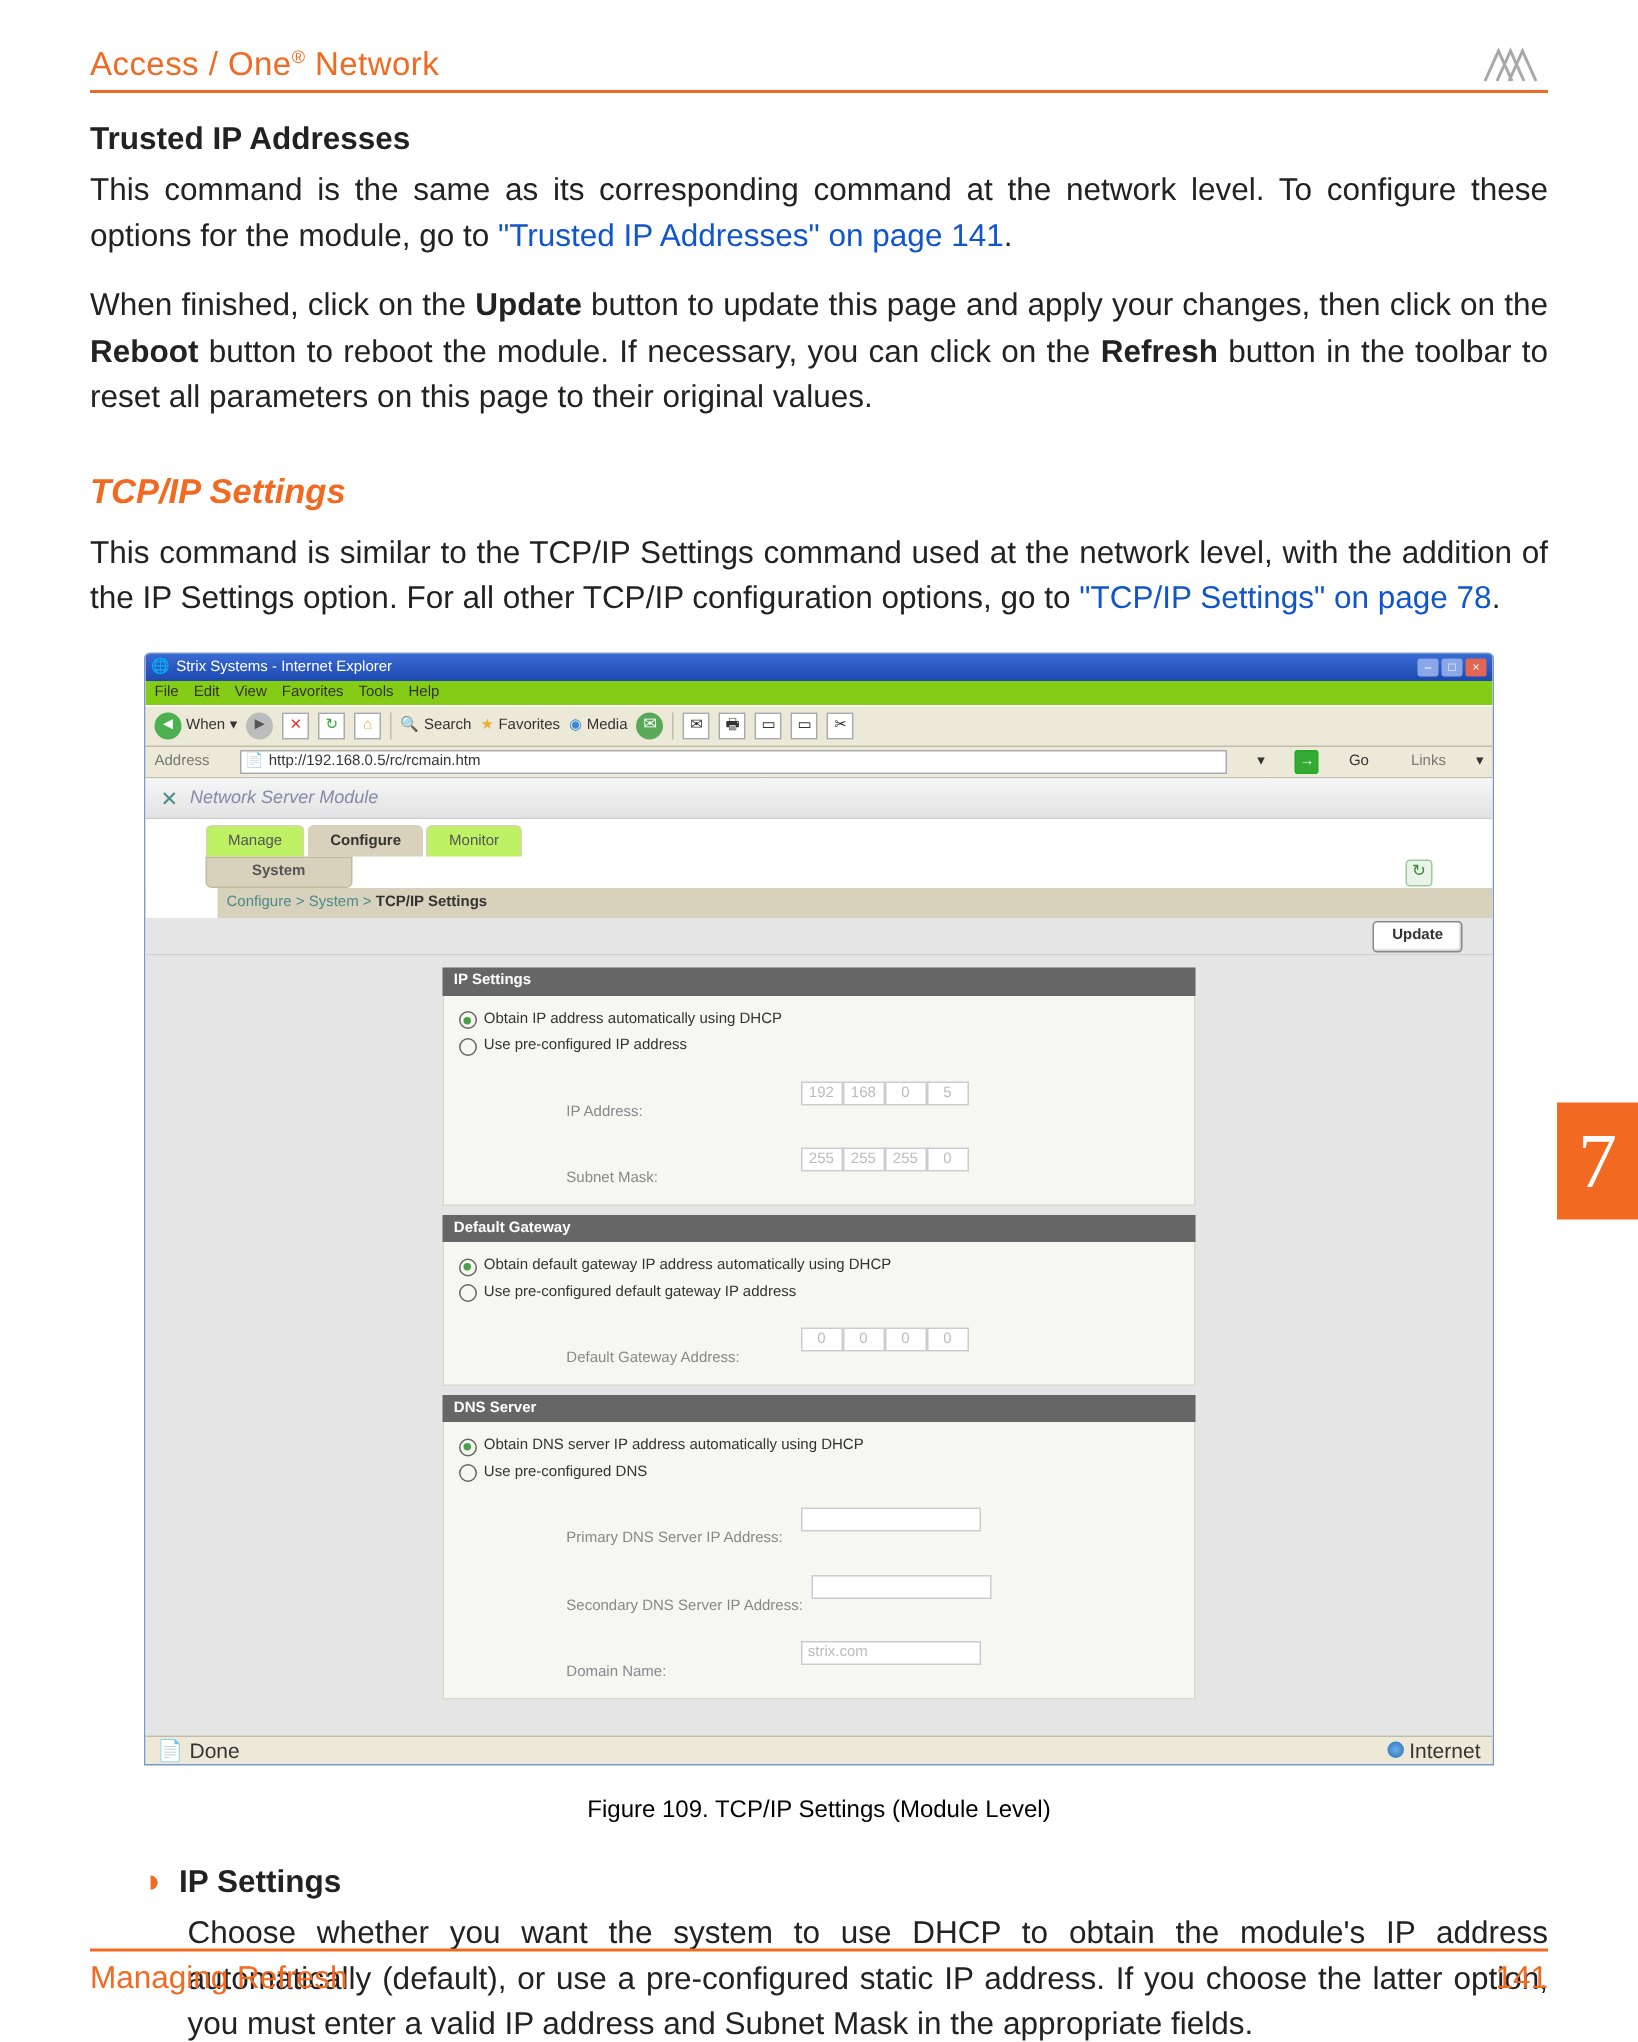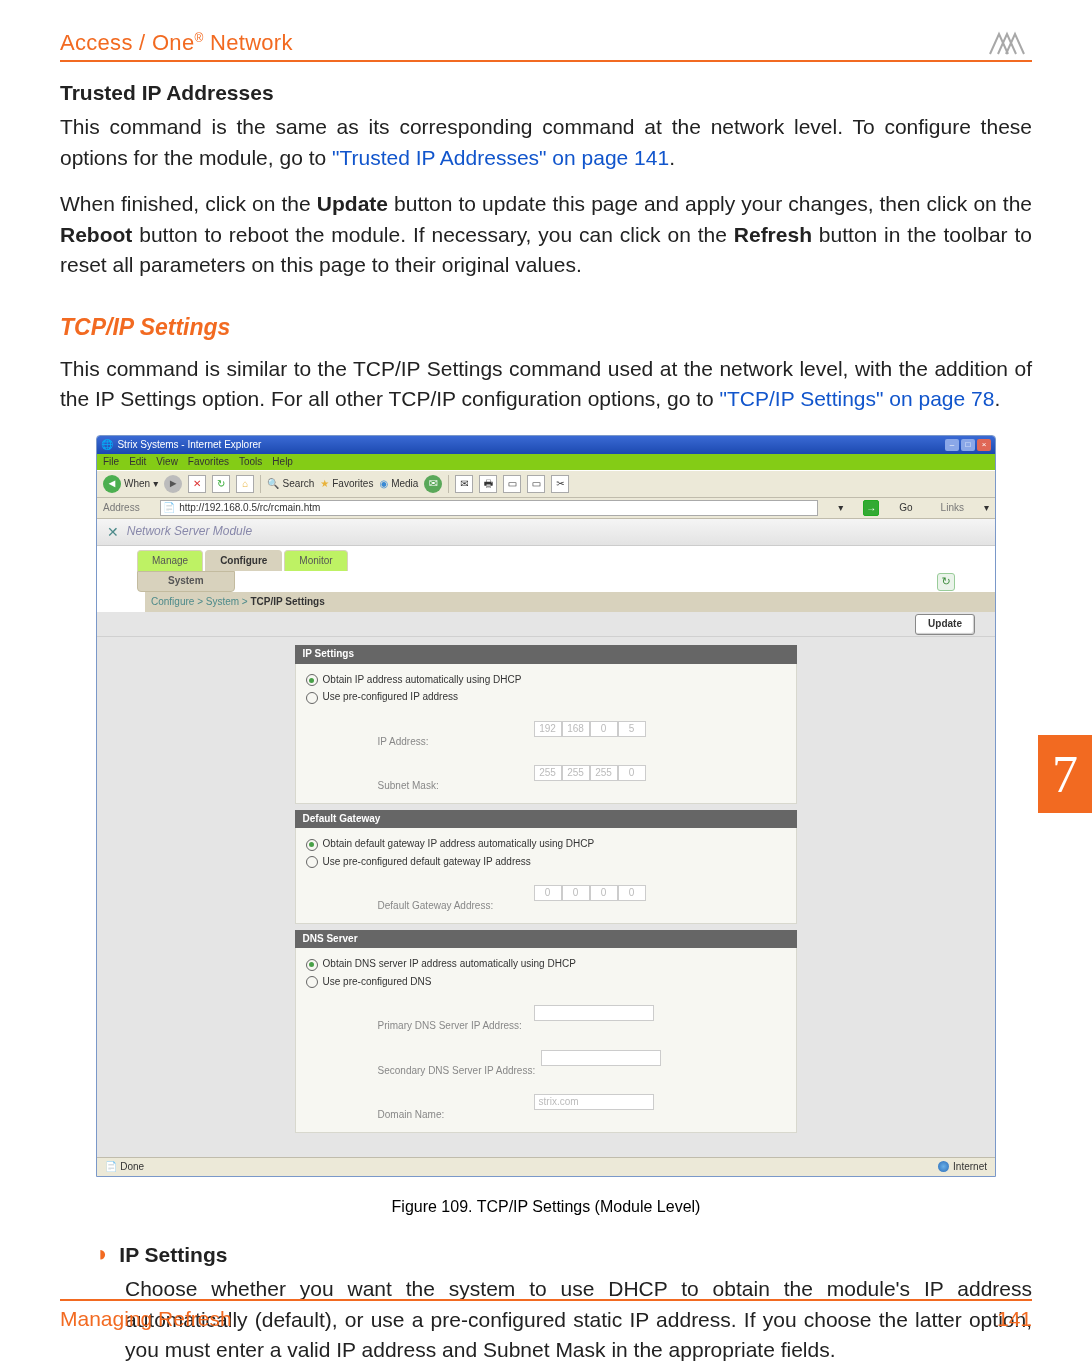--- a/index.html
+++ b/index.html
@@ -141,21 +141,21 @@
   .panel-title{background:var(--section-gray);color:#fff;font-size:10px;font-weight:bold;padding:2px 8px;}
   .panel-body{background:#f7f7f2;border:1px solid #d8d8ce;border-top:none;padding:6px 10px;}
   .radio-row{display:flex;align-items:center;gap:5px;font-size:10px;color:#333;margin:3px 0;}
   .radio{width:10px;height:10px;border:1px solid #666;border-radius:50%;display:flex;align-items:center;justify-content:center;}
   .radio.checked::after{content:"";width:5px;height:5px;background:#48a048;border-radius:50%;}
   .field-row{display:flex;align-items:center;gap:6px;font-size:10px;color:#888;margin:3px 0 3px 72px;}
   .field-row .lbl{min-width:150px;text-align:left;margin-top:27px;}
   .field-row .octets{display:flex;gap:0;}
   .octet{width:26px;height:14px;background:#fff;border:1px solid #ccc;text-align:center;color:#bbb;font-size:10px;line-height:14px;}
   .wide-field{width:110px;height:14px;background:#fff;border:1px solid #ccc;color:#bbb;font-size:10px;line-height:14px;padding:0 4px;}
-  .ie-status{background:#ece9d8;height:18px;border-top:1px solid #c0bcac;display:flex;align-items:center;justify-content:space-between;padding:0 8px;font-size:10px;color:#333;}
+  .ie-status{background:#ece9d8;height:18px;border-top:1px solid #c0bcac;display:flex;align-items:center;justify-content:space-between;padding:0 8px;font-size:14px;color:#333;}
   .ie-status .right{display:flex;align-items:center;gap:4px;}
   .globe{width:11px;height:11px;border-radius:50%;background:radial-gradient(#6ab0e8,#2a6cb8);}
 </style>
 </head>
 <body>
 
 <div class="doc-header">
   <div class="title">
     <span>Access / One</span><sup>®</sup><span> Network</span>
   </div>

